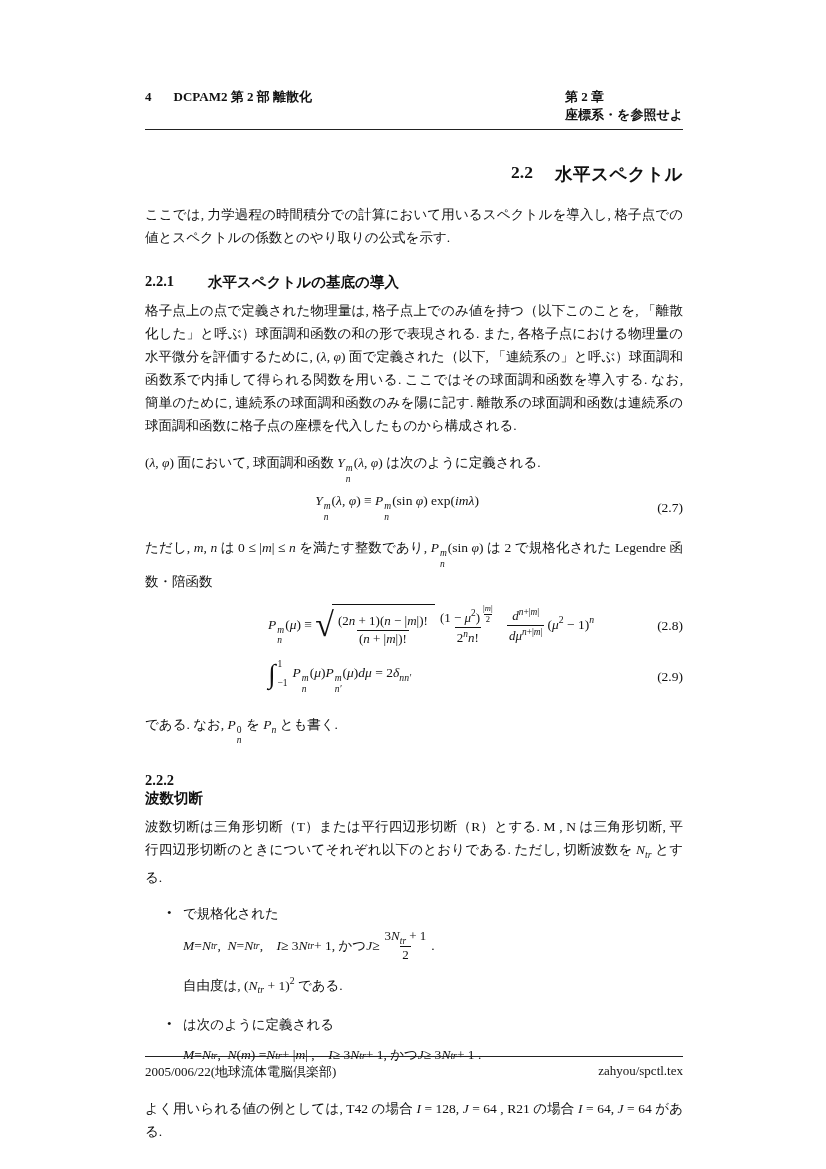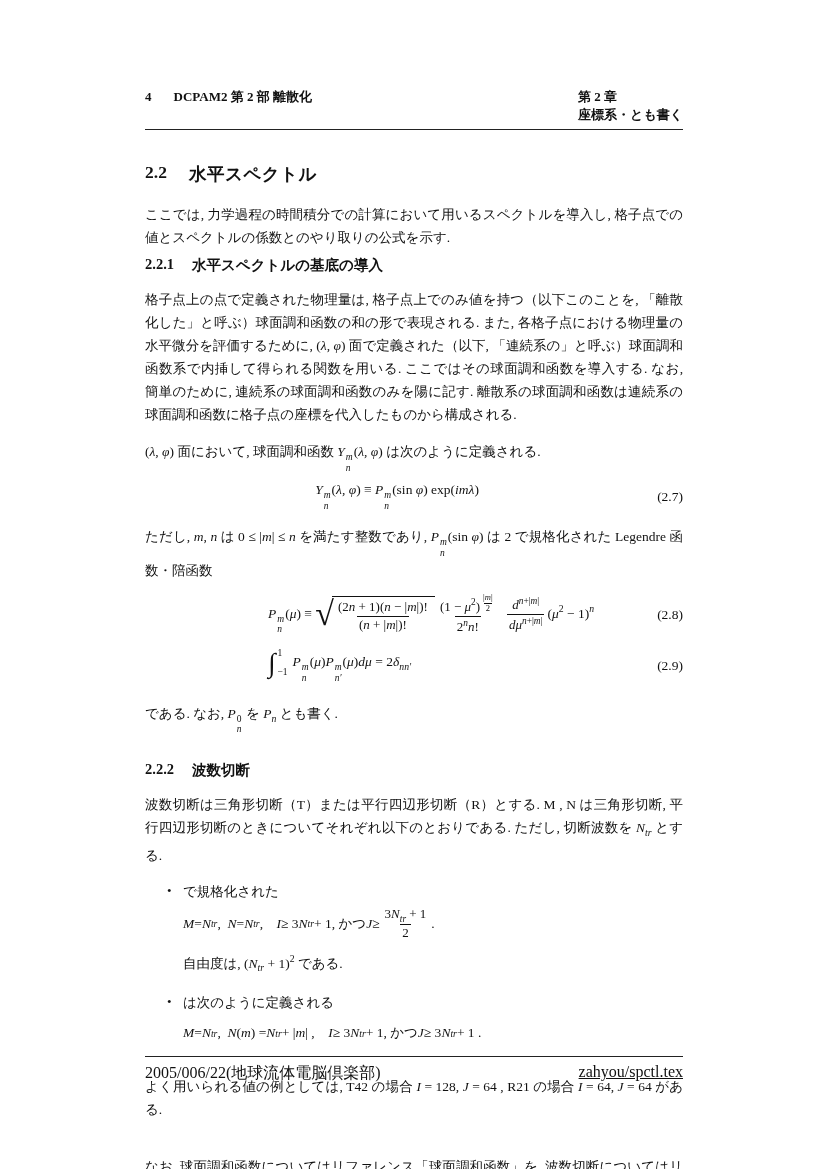--- a/index.html
+++ b/index.html
@@ -13,50 +13,50 @@
   .content { position:absolute; left:145px; top:88px; width:538px; }
 
   
   .hdr { display:flex; align-items:baseline; font-weight:bold; font-size:13px; }
   .hdr .pg { margin-right:22px; }
   .hdr .rightgrp { margin-left:auto; display:flex;flex-direction:column; }
   .hdr .chap { margin-right:18px; }
   .hrule { border:none; border-top:1px solid #222; margin-top:5px; }
 
   
-  h1.sec { display:flex; font-size:17.5px; font-weight:bold; margin-top:32px; letter-spacing:.5px; }
+  h1.sec { display:flex; font-size:17.5px; font-weight:bold; margin-top:32px; letter-spacing:.5px;justify-content:flex-end; }
   h1.sec .num { margin-right:22px; letter-spacing:0; }
   h2.subsec { display:flex; font-size:14.5px; font-weight:bold; }
   h2.subsec .num { margin-right:18px; }
-  h2.s1 { margin-top:7px; }
-  h2.s2 { margin-top:26px; }
+  h2.s1 { margin-top:24px;gap:16px; }
+  h2.s2 { margin-top:26px;flex-direction:column; }
 
   
   p.body { font-size:13.5px; line-height:23px; text-align:justify; }
   p.m17 { margin-top:17px; }
-  p.m11 { margin-top:13px; }
+  p.m11 { margin-top:7px; }
   p.m14 { margin-top:14px; }
   p.m6  { margin-top:14px; }
   p.m26 { margin-top:26px; }
   p.m34 { margin-top:34px; }
 
   
   i { font-style:italic; }
   sub, sup { font-size:0.72em; }
   .ss { display:inline-flex; flex-direction:column; align-items:flex-start;
         font-size:9.5px; line-height:1.12; vertical-align:-0.42em; margin:0 1px 0 1px; font-style:normal; }
   .ss .t, .ss .b { display:block; }
   .frac { display:inline-flex; flex-direction:column; align-items:center;
           vertical-align:middle; margin:0 3px; font-size:13px; line-height:1.3; text-align:center; }
   .frac .fd { border-top:1px solid #111; }
   .frac .fn, .frac .fd { padding:0 2px; white-space:nowrap; }
   .frac.mini { font-size:8.5px; line-height:1.15; margin:0 1px; }
   .sqrt { display:inline-flex; align-items:center; vertical-align:middle; }
   .sqrt .rd { font-size:34px; line-height:1; font-style:normal; margin-right:-2px; transform:translateY(-1px); }
-  .sqrt .rr { border-top:1.2px solid #111; padding:2px 2px 0 1px; display:inline-block; }
+  .sqrt .rr { border-top:1.2px solid #111; padding:8px 2px 0 1px; display:inline-block; }
   .intwrap { display:inline-flex; align-items:center; vertical-align:middle; margin-right:4px; }
   .int { font-size:27px; line-height:1; font-style:normal; }
   .ss.lim { height:30px; justify-content:space-between; vertical-align:middle; margin-left:2px; }
 
   
   .eqrow { display:flex; align-items:center; font-size:13.5px; }
   .eqrow .eqc { flex:1; }
   .eqrow .eqc.center { text-align:center; }
   .eqrow .eqc.offset { text-align:left; padding-left:123px; }
   .eqrow .eqno { margin-left:8px; white-space:nowrap; }
@@ -68,35 +68,35 @@
   ul.blist { list-style:none; margin-top:16px; font-size:13.5px; }
   ul.blist li { position:relative; padding-left:38px; }
   ul.blist li + li { margin-top:15px; }
   .bmark { position:absolute; left:22px; top:0; font-size:13px; }
   .bmath { margin-top:5px; line-height:1.2; min-height:32px; display:flex; align-items:center; }
   .bdof  { margin-top:5px; line-height:23px; }
 
   
   .footer { position:absolute; left:145px; top:1056px; width:538px; }
   .frule { border:none; border-top:1px solid #222; }
-  .frow { display:flex; font-size:16px; margin-top:6px; }
-  .frow .fr { margin-left:auto;text-decoration:underline; }
+  .frow { display:flex; font-size:13px; margin-top:6px; }
+  .frow .fr { margin-left:auto; }
 </style>
 </head>
 <body>
 
 <div class="page">
   <div class="content">
 
     <div class="hdr">
       <span class="pg">4</span>
       <span>DCPAM2 第 2 部 離散化</span>
       <span class="rightgrp">
         <span class="chap">第 2 章</span>
-        <span>座標系・とも書く</span>
+        <span>座標系・を参照せよ</span>
       </span>
     </div>
     <hr class="hrule">
 
     <h1 class="sec">
       <span class="num">2.2</span>
       <span>水平スペクトル</span>
     </h1>
 
     <p class="body m17">ここでは, 力学過程の時間積分での計算において用いるスペクトルを導入し, 格子点での値とスペクトルの係数とのやり取りの公式を示す.</p>

